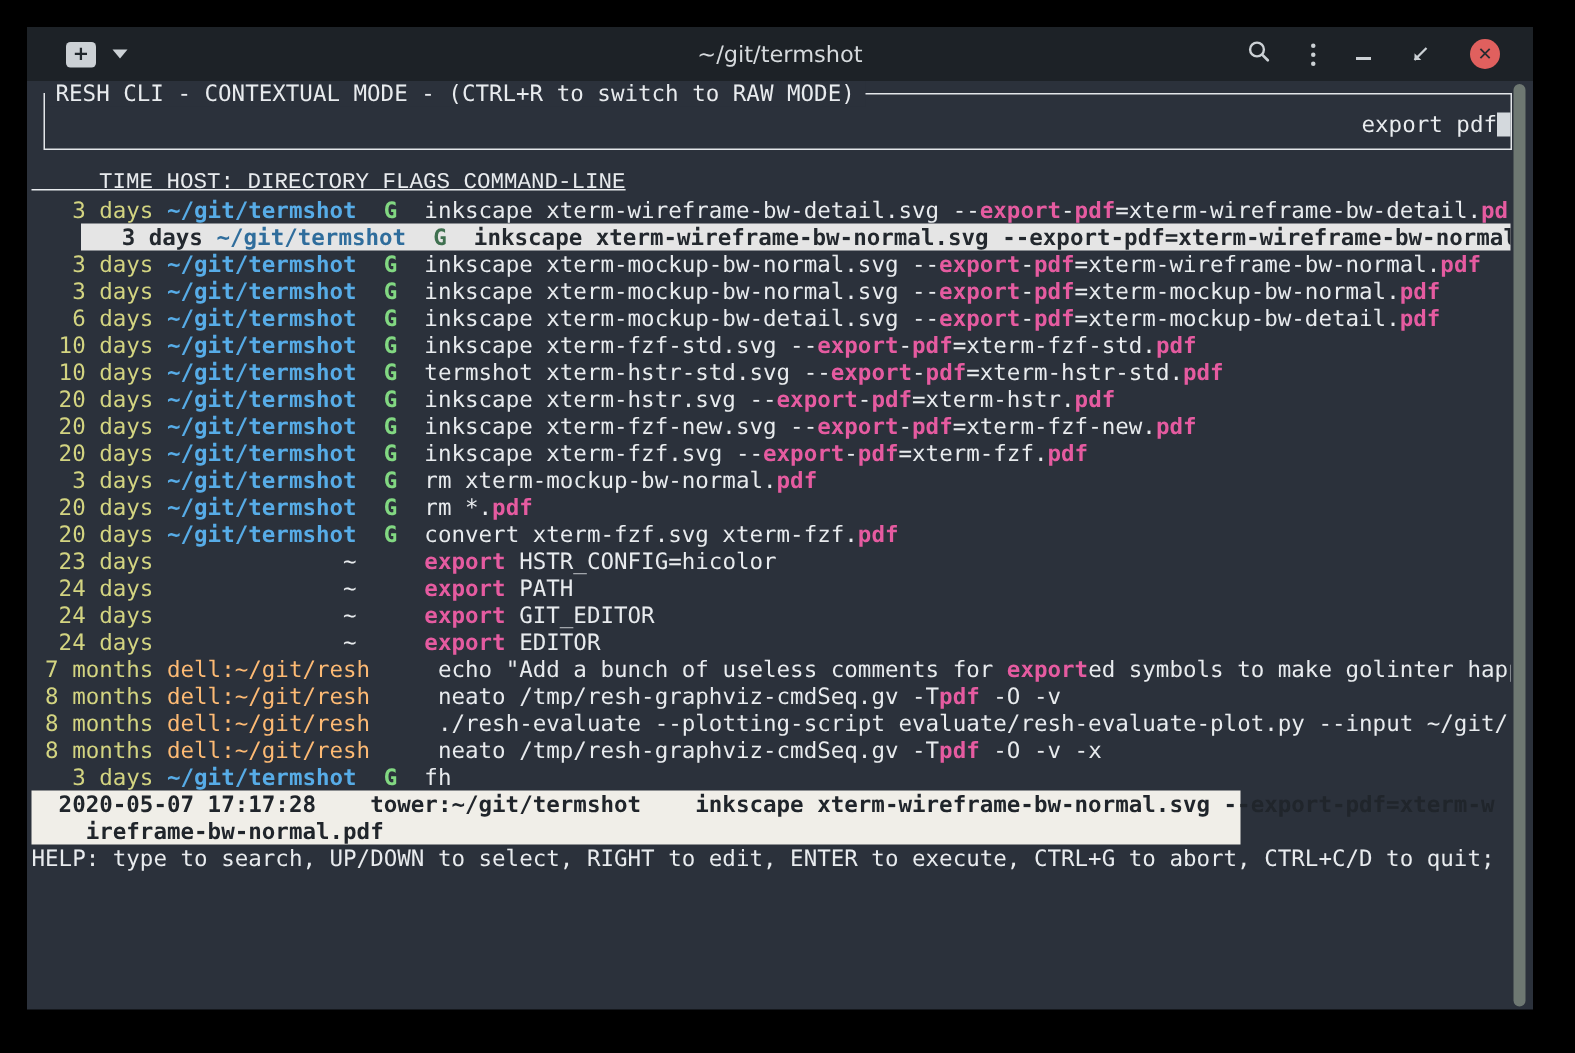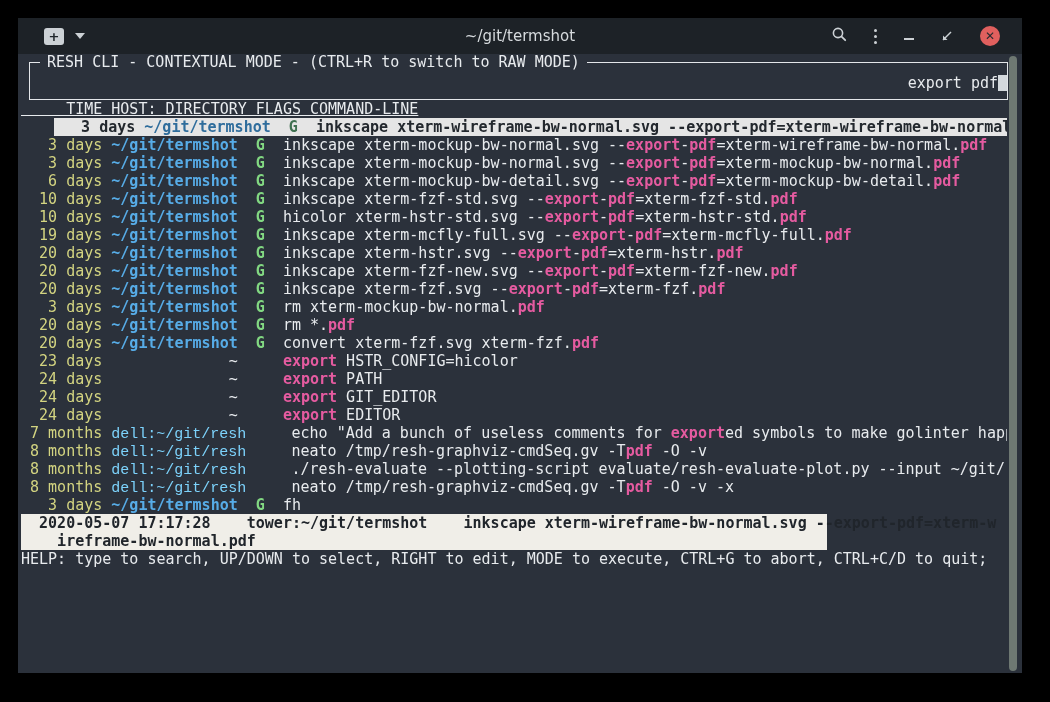--- a/index.html
+++ b/index.html
@@ -22,32 +22,32 @@
   .closebtn { width:20px; height:20px; border-radius:50%; background:#e0605e; display:flex; align-items:center; justify-content:center;
               color:#272b30; font: bold 12px "DejaVu Sans", sans-serif; }
 
   
   .terminal { position:relative; height:619px; padding:8px 0 0 3px; color:#e8ebee; font-size:15px; line-height:18px; overflow:hidden; }
   .pre { white-space:pre; }
 
   .scrollbar { position:absolute; top:2px; bottom:2px; right:5px; width:8px; background:#6e7872; border-radius:4px; }
 
   .searchbox { position:relative; width:979px; height:38px; border:1px solid #e3e6e9; margin-left:8px; }
-  .box-label { position:absolute; top:-10px; left:10px; background:#2b313b; padding:0 7px; color:#e8ebee; white-space:pre; }
+  .box-label { position:absolute; top:-10px; left:0; background:#2b313b; padding:0 7px; color:#e8ebee; white-space:pre; }
   .query-line { margin:11px 0 0 4px; display:flex; align-items:center;justify-content:flex-end; }
   .cursor { display:inline-block; width:9px; height:16px; background:#d4d9dd; margin-left:0; vertical-align:middle; }
 
-  .table-header { margin-top:0; color:#e8ebee; text-decoration:underline; }
+  .table-header { margin-top:13px; color:#e8ebee; text-decoration:underline;font-family:Liberation Mono, monospace; }
 
   .rows { margin-top:0; width:986px; }
   .row { height:18px; white-space:pre; overflow:hidden; }
   .c-time  { color:#d3d481; }
   .c-host-local  { color:#57ace7; font-weight:bold; }
   .c-host-home   { color:#e8ebee; }
-  .c-host-remote { color:#7dd3fc;font-family:Liberation Mono, monospace; }
+  .c-host-remote { color:#fdba74; }
   .c-flags { color:#82d882; font-weight:bold; }
   .c-cmd   { color:#e8ebee; }
   .c-match { color:#e55ba0; font-weight:bold; }
 
   .row.selected { background:#e5e5e5; font-weight:bold;margin-left:33px; }
   .row.selected .c-time, .row.selected .c-cmd { color:#23282e; }
   .row.selected .c-match { color:#23282e; }
   .row.selected .c-host-local { color:#2f6d9c; }
   .row.selected .c-flags { color:#3f7050; }
 
@@ -96,27 +96,27 @@
       <div class="box-label pre">RESH CLI - CONTEXTUAL MODE - (CTRL+R to switch to RAW MODE)</div>
       <div class="query-line">
         <span class="pre">export pdf</span>
           <span class="cursor"></span>
       </div>
     </div>
 
     <div class="table-header pre">     TIME HOST: DIRECTORY FLAGS COMMAND-LINE</div>
 
     <div class="rows">
+        <div class="row"><span class="c-time">   3 days</span> <span class="c-host-local">~/git/termshot</span>  <span class="c-flags">G</span>  <span class="c-cmd">inkscape xterm-wireframe-bw-detail.svg --</span><span class="c-match">export</span><span class="c-cmd">-</span><span class="c-match">pdf</span><span class="c-cmd">=xterm-wireframe-bw-detail.</span><span class="c-match">pd</span></div>
         <div class="row selected"><span class="c-time">   3 days</span> <span class="c-host-local">~/git/termshot</span>  <span class="c-flags">G</span>  <span class="c-cmd">inkscape xterm-wireframe-bw-normal.svg --</span><span class="c-match">export</span><span class="c-cmd">-</span><span class="c-match">pdf</span><span class="c-cmd">=xterm-wireframe-bw-normal.</span><span class="c-match">pd</span></div>
         <div class="row"><span class="c-time">   3 days</span> <span class="c-host-local">~/git/termshot</span>  <span class="c-flags">G</span>  <span class="c-cmd">inkscape xterm-mockup-bw-normal.svg --</span><span class="c-match">export</span><span class="c-cmd">-</span><span class="c-match">pdf</span><span class="c-cmd">=xterm-wireframe-bw-normal.</span><span class="c-match">pdf</span></div>
         <div class="row"><span class="c-time">   3 days</span> <span class="c-host-local">~/git/termshot</span>  <span class="c-flags">G</span>  <span class="c-cmd">inkscape xterm-mockup-bw-normal.svg --</span><span class="c-match">export</span><span class="c-cmd">-</span><span class="c-match">pdf</span><span class="c-cmd">=xterm-mockup-bw-normal.</span><span class="c-match">pdf</span></div>
         <div class="row"><span class="c-time">   6 days</span> <span class="c-host-local">~/git/termshot</span>  <span class="c-flags">G</span>  <span class="c-cmd">inkscape xterm-mockup-bw-detail.svg --</span><span class="c-match">export</span><span class="c-cmd">-</span><span class="c-match">pdf</span><span class="c-cmd">=xterm-mockup-bw-detail.</span><span class="c-match">pdf</span></div>
         <div class="row"><span class="c-time">  10 days</span> <span class="c-host-local">~/git/termshot</span>  <span class="c-flags">G</span>  <span class="c-cmd">inkscape xterm-fzf-std.svg --</span><span class="c-match">export</span><span class="c-cmd">-</span><span class="c-match">pdf</span><span class="c-cmd">=xterm-fzf-std.</span><span class="c-match">pdf</span></div>
-        <div class="row"><span class="c-time">  10 days</span> <span class="c-host-local">~/git/termshot</span>  <span class="c-flags">G</span>  <span class="c-cmd">hicolor xterm-hstr-std.svg --</span><span class="c-match">export</span><span class="c-cmd">-</span><span class="c-match">pdf</span><span class="c-cmd">=xterm-hstr-std.</span><span class="c-match">pdf</span></div>
-        <div class="row"><span class="c-time">  19 days</span> <span class="c-host-local">~/git/termshot</span>  <span class="c-flags">G</span>  <span class="c-cmd">inkscape xterm-mcfly-full.svg --</span><span class="c-match">export</span><span class="c-cmd">-</span><span class="c-match">pdf</span><span class="c-cmd">=xterm-mcfly-full.</span><span class="c-match">pdf</span></div>
+        <div class="row"><span class="c-time">  10 days</span> <span class="c-host-local">~/git/termshot</span>  <span class="c-flags">G</span>  <span class="c-cmd">termshot xterm-hstr-std.svg --</span><span class="c-match">export</span><span class="c-cmd">-</span><span class="c-match">pdf</span><span class="c-cmd">=xterm-hstr-std.</span><span class="c-match">pdf</span></div>
         <div class="row"><span class="c-time">  20 days</span> <span class="c-host-local">~/git/termshot</span>  <span class="c-flags">G</span>  <span class="c-cmd">inkscape xterm-hstr.svg --</span><span class="c-match">export</span><span class="c-cmd">-</span><span class="c-match">pdf</span><span class="c-cmd">=xterm-hstr.</span><span class="c-match">pdf</span></div>
         <div class="row"><span class="c-time">  20 days</span> <span class="c-host-local">~/git/termshot</span>  <span class="c-flags">G</span>  <span class="c-cmd">inkscape xterm-fzf-new.svg --</span><span class="c-match">export</span><span class="c-cmd">-</span><span class="c-match">pdf</span><span class="c-cmd">=xterm-fzf-new.</span><span class="c-match">pdf</span></div>
         <div class="row"><span class="c-time">  20 days</span> <span class="c-host-local">~/git/termshot</span>  <span class="c-flags">G</span>  <span class="c-cmd">inkscape xterm-fzf.svg --</span><span class="c-match">export</span><span class="c-cmd">-</span><span class="c-match">pdf</span><span class="c-cmd">=xterm-fzf.</span><span class="c-match">pdf</span></div>
         <div class="row"><span class="c-time">   3 days</span> <span class="c-host-local">~/git/termshot</span>  <span class="c-flags">G</span>  <span class="c-cmd">rm xterm-mockup-bw-normal.</span><span class="c-match">pdf</span></div>
         <div class="row"><span class="c-time">  20 days</span> <span class="c-host-local">~/git/termshot</span>  <span class="c-flags">G</span>  <span class="c-cmd">rm *.</span><span class="c-match">pdf</span></div>
         <div class="row"><span class="c-time">  20 days</span> <span class="c-host-local">~/git/termshot</span>  <span class="c-flags">G</span>  <span class="c-cmd">convert xterm-fzf.svg xterm-fzf.</span><span class="c-match">pdf</span></div>
         <div class="row"><span class="c-time">  23 days</span> <span class="c-host-home">             ~</span>  <span class="c-flags"> </span>  <span class="c-match">export</span><span class="c-cmd"> HSTR_CONFIG=hicolor</span></div>
         <div class="row"><span class="c-time">  24 days</span> <span class="c-host-home">             ~</span>  <span class="c-flags"> </span>  <span class="c-match">export</span><span class="c-cmd"> PATH</span></div>
         <div class="row"><span class="c-time">  24 days</span> <span class="c-host-home">             ~</span>  <span class="c-flags"> </span>  <span class="c-match">export</span><span class="c-cmd"> GIT_EDITOR</span></div>
         <div class="row"><span class="c-time">  24 days</span> <span class="c-host-home">             ~</span>  <span class="c-flags"> </span>  <span class="c-match">export</span><span class="c-cmd"> EDITOR</span></div>
@@ -125,17 +125,17 @@
         <div class="row"><span class="c-time"> 8 months</span> <span class="c-host-remote">dell:~/git/resh</span>  <span class="c-flags"> </span>  <span class="c-cmd">./resh-evaluate --plotting-script evaluate/resh-evaluate-plot.py --input ~/git/r</span></div>
         <div class="row"><span class="c-time"> 8 months</span> <span class="c-host-remote">dell:~/git/resh</span>  <span class="c-flags"> </span>  <span class="c-cmd">neato /tmp/resh-graphviz-cmdSeq.gv -T</span><span class="c-match">pdf</span><span class="c-cmd"> -O -v -x</span></div>
         <div class="row"><span class="c-time">   3 days</span> <span class="c-host-local">~/git/termshot</span>  <span class="c-flags">G</span>  <span class="c-cmd">fh</span></div>
       </div>
 
     <div class="statusbar">
       <div>  2020-05-07 17:17:28    tower:~/git/termshot    inkscape xterm-wireframe-bw-normal.svg --export-pdf=xterm-w</div>
       <div>    ireframe-bw-normal.pdf</div>
     </div>
 
-    <div class="helpline">HELP: type to search, UP/DOWN to select, RIGHT to edit, MODE to execute, CTRL+G to abort, CTRL+C/D to quit;</div>
+    <div class="helpline">HELP: type to search, UP/DOWN to select, RIGHT to edit, ENTER to execute, CTRL+G to abort, CTRL+C/D to quit;</div>
 
     <div class="scrollbar"></div>
   </div>
 </div>
 
 </body></html>

